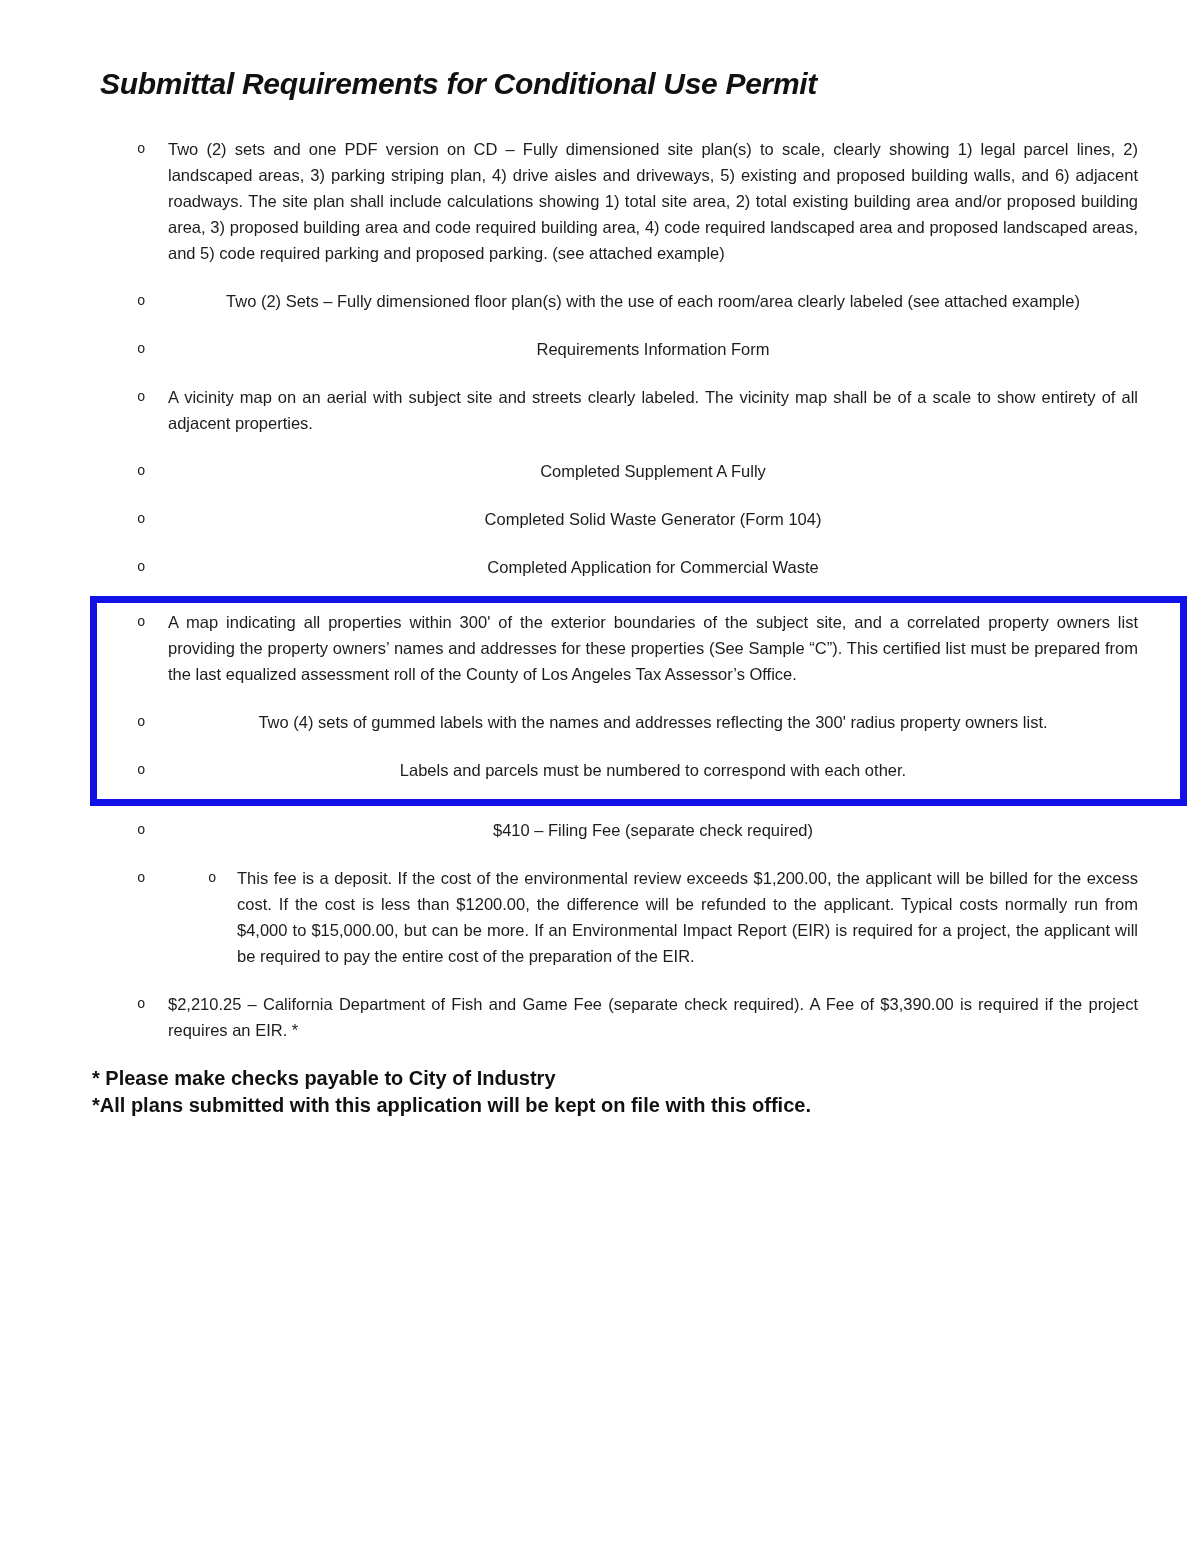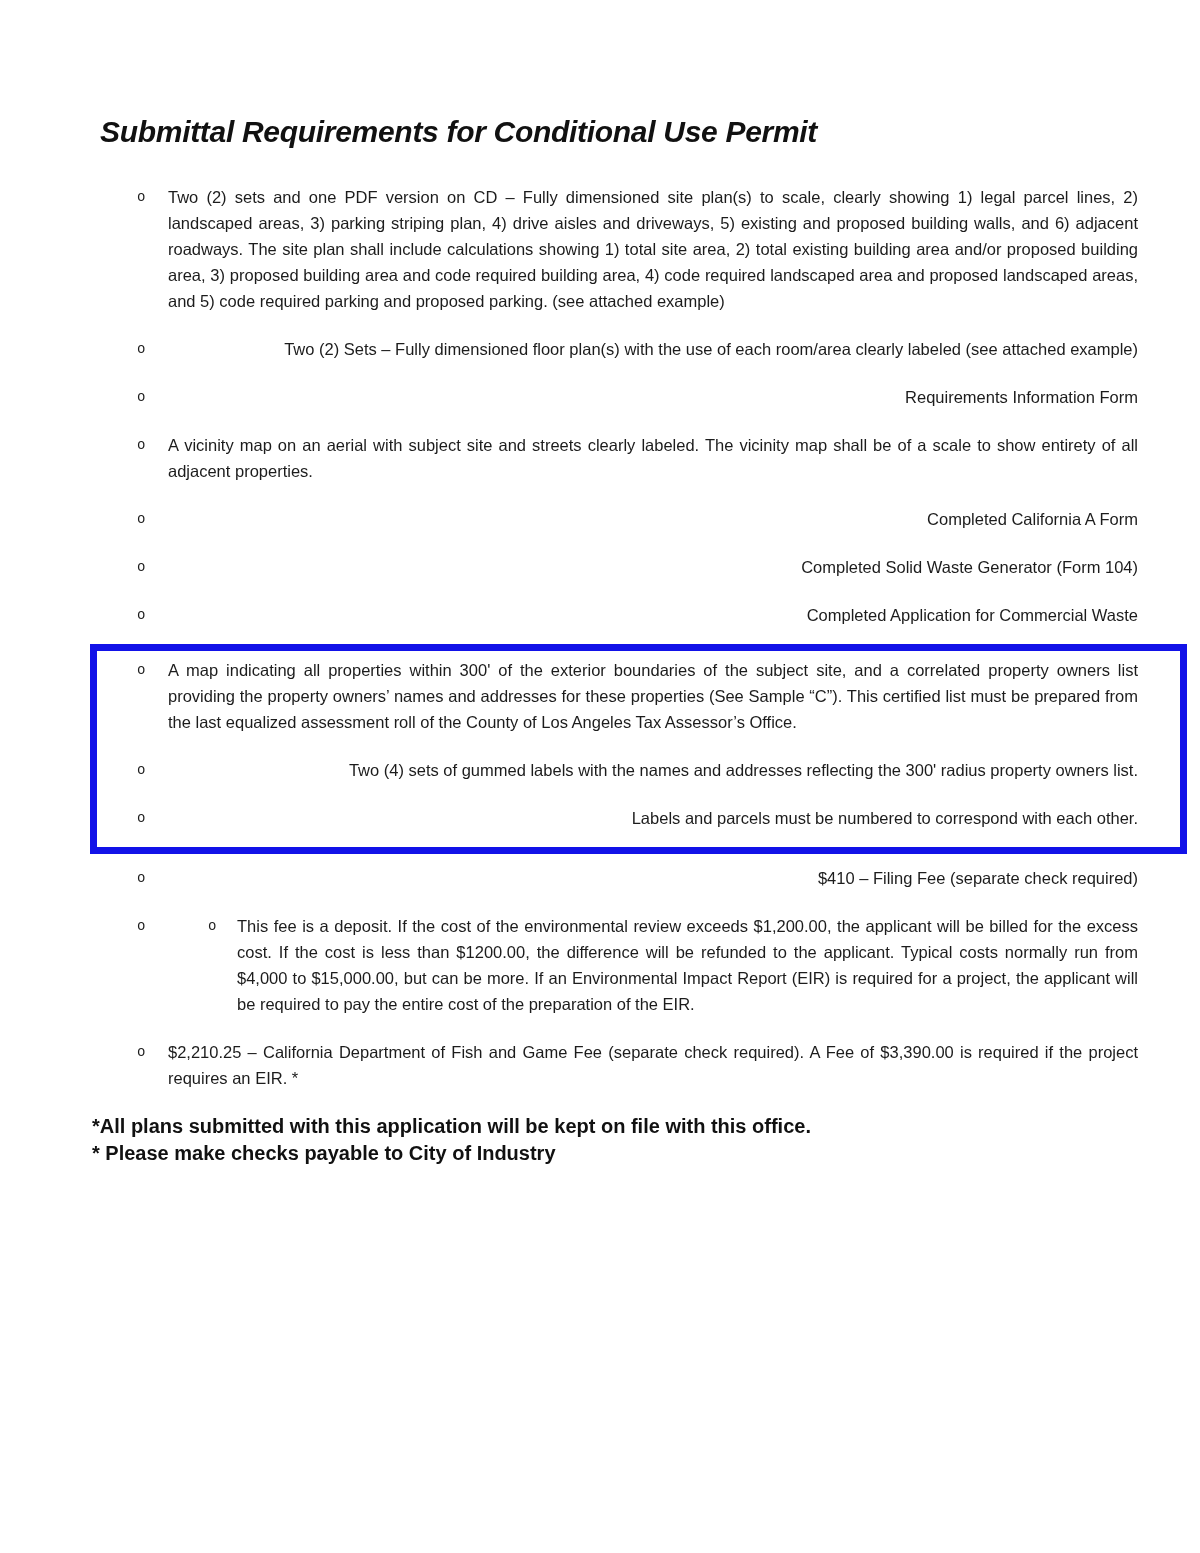--- a/index.html
+++ b/index.html
@@ -8,21 +8,21 @@
     background: #ffffff;
   }
   .page {
     position: relative;
     width: 1200px;
     height: 1553px;
     box-sizing: border-box;
     background: var(--page-bg, #ffffff);
     color: var(--text-color, #1c1c1c);
     font-family: "Liberation Sans", sans-serif;
-    padding: 116px 62px 0 100px;
+    padding: 68px 62px 0 100px;
     overflow: hidden;
   }
   .doc-title {
     margin: 0 0 36px 0;
     font-size: 30px;
     line-height: 32px;
     font-style: italic;
     font-weight: bold;
     letter-spacing: -0.3px;
     color: #111111;
@@ -39,21 +39,21 @@
   }
   .item > .bullet {
     position: absolute;
     left: 37px;
     top: 1px;
     font-family: "Liberation Mono", monospace;
     font-size: 14px;
     line-height: 24px;
   }
   .item > .text {
-    text-align: right;
+    text-align: center;
   }
   .item.justify > .text {
     text-align: justify;
   }
   
   .item .sub {
     position: relative;
     padding-left: 69px;
     margin: 0;
   }
@@ -94,21 +94,21 @@
       <div class="item">
         <span class="bullet">o</span>
         <div class="text">Requirements Information Form</div>
       </div>
       <div class="item justify">
         <span class="bullet">o</span>
         <div class="text">A vicinity map on an aerial with subject site and streets clearly labeled. The vicinity map shall be of a scale to show entirety of all adjacent properties.</div>
       </div>
       <div class="item">
         <span class="bullet">o</span>
-        <div class="text">Completed California A Form</div>
+        <div class="text">Completed Supplement A Fully</div>
       </div>
       <div class="item">
         <span class="bullet">o</span>
         <div class="text">Completed Solid Waste Generator (Form 104)</div>
       </div>
       <div class="item">
         <span class="bullet">o</span>
         <div class="text">Completed Application for Commercial Waste</div>
       </div>
       <div class="highlight-box">
@@ -136,16 +136,16 @@
           <div class="text">This fee is a deposit. If the cost of the environmental review exceeds $1,200.00, the applicant will be billed for the excess cost. If the cost is less than $1200.00, the difference will be refunded to the applicant. Typical costs normally run from $4,000 to $15,000.00, but can be more. If an Environmental Impact Report (EIR) is required for a project, the applicant will be required to pay the entire cost of the preparation of the EIR.</div>
         </div>
       </div>
       <div class="item justify">
         <span class="bullet">o</span>
         <div class="text">$2,210.25 – California Department of Fish and Game Fee (separate check required). A Fee of $3,390.00 is required if the project requires an EIR. *</div>
       </div>
     </div>
 
   <div class="footer">
+    <div>* Please make checks payable to City of Industry</div>
     <div>*All plans submitted with this application will be kept on file with this office.</div>
-    <div>* Please make checks payable to City of Industry</div>
   </div>
 </div>
 
 </body></html>

